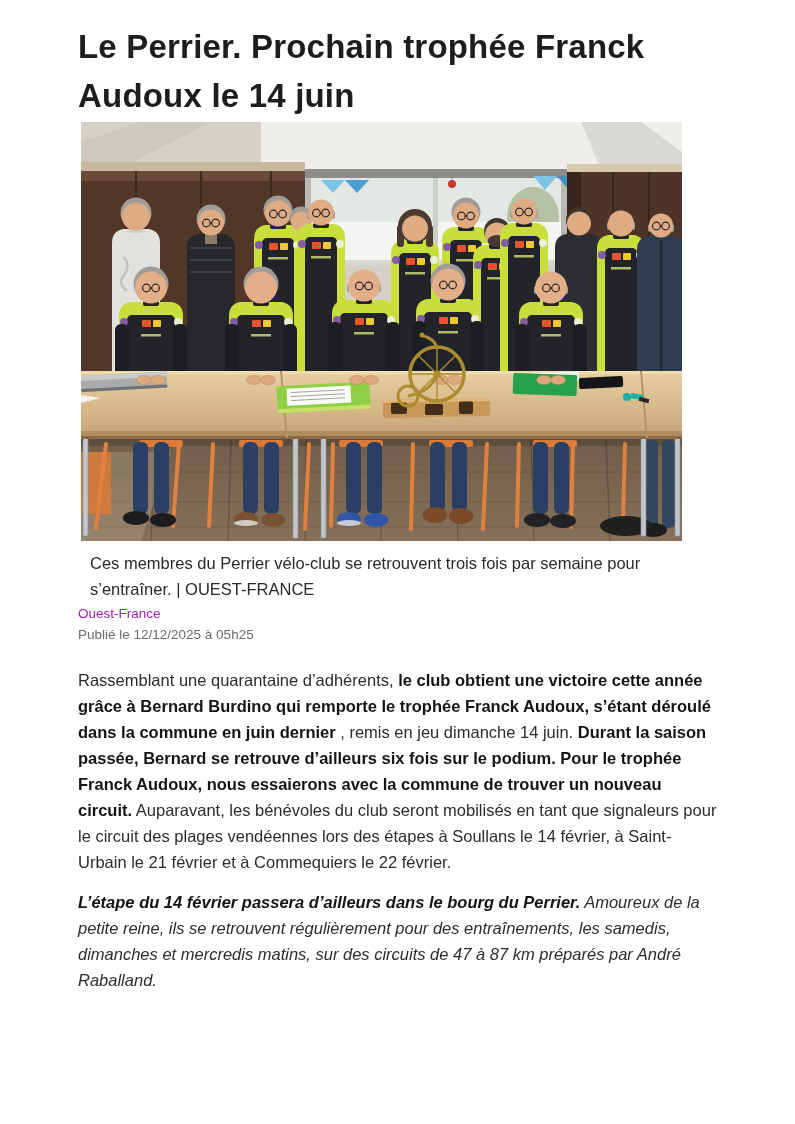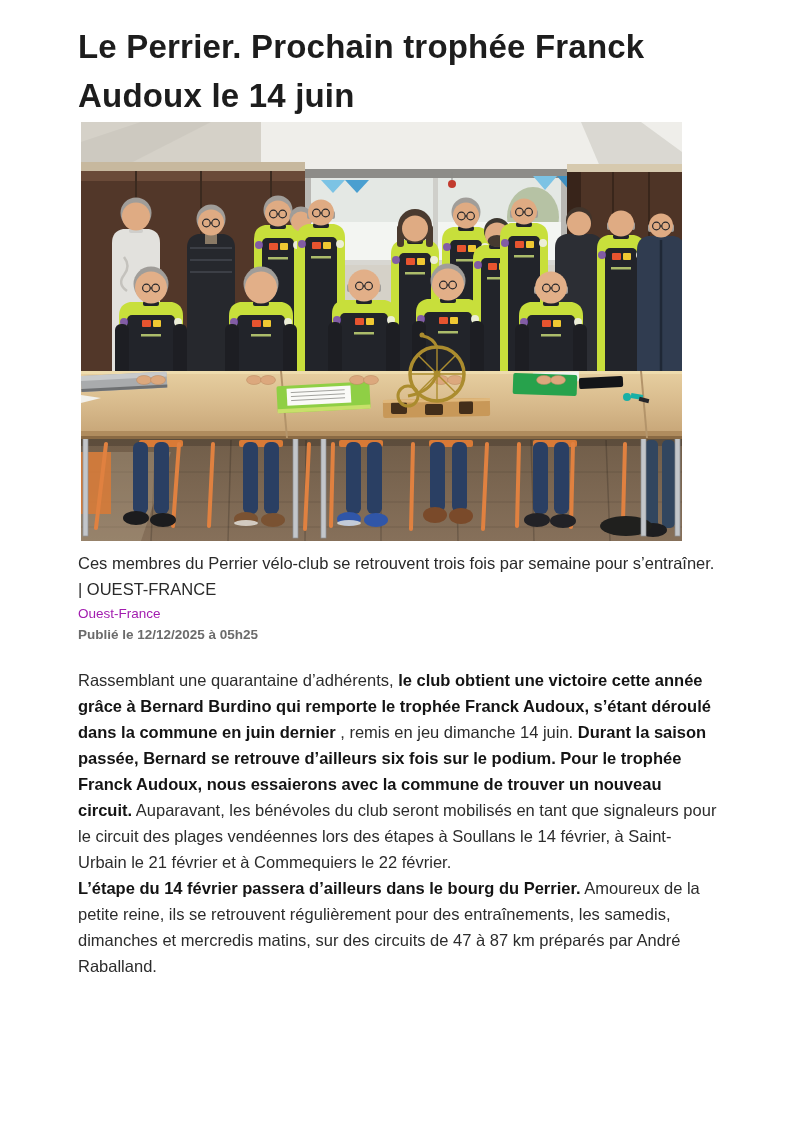--- a/index.html
+++ b/index.html
@@ -4,27 +4,27 @@
 <style>
   html,body{margin:0;padding:0;}
   body{width:795px;height:1124px;background:#ffffff;overflow:hidden;
        font-family:"Liberation Sans", sans-serif;}
   .page{position:relative;width:795px;height:1001px;background:#fff;}
   .content{position:absolute;left:78px;top:0;width:640px;}
   h1.headline{margin:22px 0 0 0;width:600px;font-size:33px;line-height:49px;
        font-weight:700;color:#1d1d1d;letter-spacing:.2px;}
   figure.photo{margin:2px 0 0 3px;padding:0;width:601px;height:419px;display:block;}
   figure.photo svg{display:block;}
-  p.caption{margin:9px 0 0 0;font-size:16.5px;line-height:26px;color:#2a2a2a;}
+  p.caption{margin:9px 0 0 12px;font-size:16.5px;line-height:26px;color:#2a2a2a;}
   a.author{display:block;margin:3px 0 0 0;font-size:13.5px;line-height:17px;
        color:#a21caf;text-decoration:none;cursor:pointer;}
-  .meta{margin:4px 0 0 0;font-size:13.5px;line-height:17px;color:#6b6b6b;font-weight:bold;}
+  .meta{margin:4px 0 0 0;font-size:13.5px;line-height:17px;color:#6b6b6b;}
   p.body{margin:9px 0 0 0;font-size:16.5px;line-height:26px;color:#2c2c2c;}
   p.body.p2{margin-top:24px;}
-  p.body.p3{margin-top:0;}
+  p.body.p3{margin-top:14px;font-style:italic;}
   p.body b{font-weight:700;color:#141414;}
   p.p1{text-indent:5px;}
 </style>
 </head>
 <body>
 
 <div class="page">
   <div class="content">
 
     <h1 class="headline">Le Perrier. Prochain trophée Franck Audoux le 14 juin</h1>

